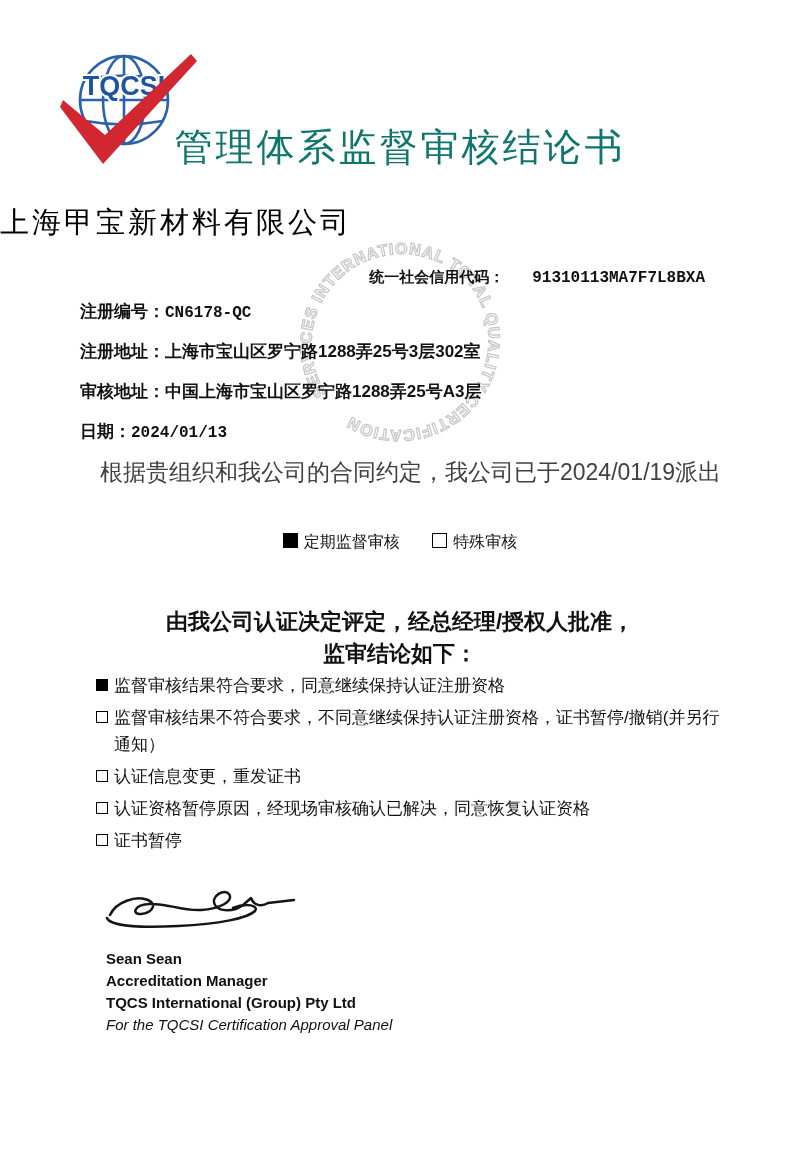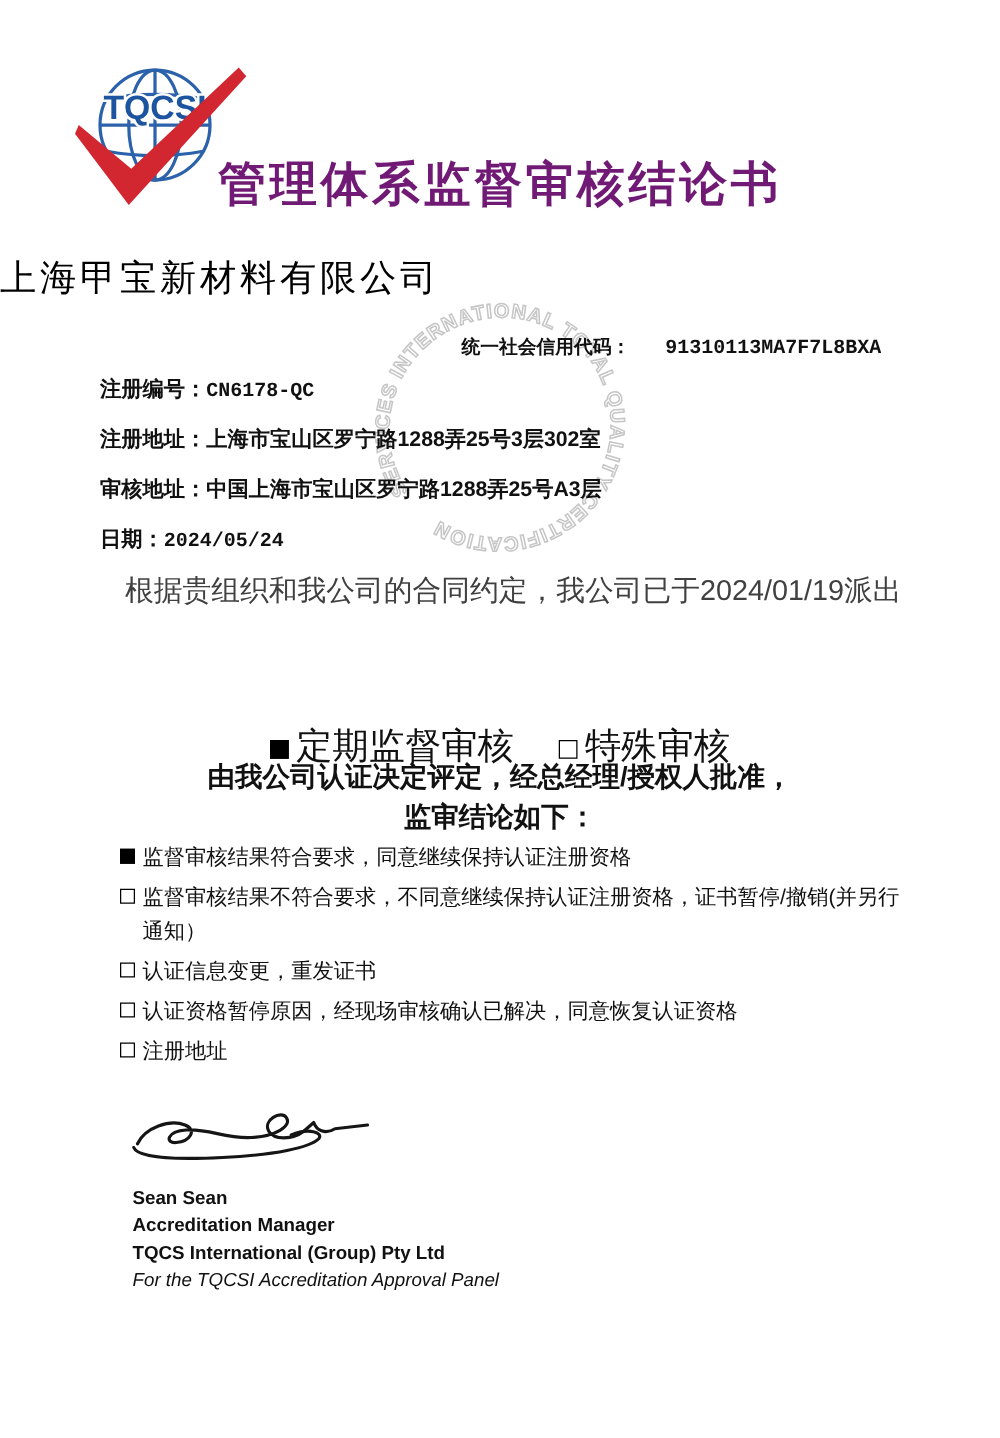--- a/index.html
+++ b/index.html
@@ -18,22 +18,22 @@
     font-family:"Liberation Sans", sans-serif;
     font-weight:bold; font-size:16px; letter-spacing:1px;
     fill:#ffffff; stroke:#c6c6c6; stroke-width:1.2px;
   }
   .content { position:relative; z-index:1; }
 
   .logo { position:absolute; left:60px; top:46px; }
 
   .doc-title {
     position:absolute; left:0; top:122px; width:100%;
-    text-align:center; font-size:38px; font-weight:700;
-    letter-spacing:3px; color:#701a75;
+    text-align:center; font-size:38px; font-weight:400;
+    letter-spacing:3px; color:#0f766e;
   }
   .company {
     position:absolute; left:0; top:203px; width:100%;
     text-align:left; font-size:29px; font-weight:400;
     letter-spacing:3px; color:#000;
   }
   .credit {
     position:absolute; top:268px; right:95px;
     font-size:15px; font-weight:700;
   }
@@ -43,21 +43,21 @@
   .info-row { height:40px; font-size:17px; font-weight:700; }
   .info-row .mono { font-family:"Liberation Mono", monospace; font-size:16px; }
 
   .intro {
     position:absolute; left:100px; top:456px; width:625px;
     font-size:23px; font-weight:400; line-height:33px; color:#404040;
   }
 
   .audit-row {
     position:absolute; left:0; top:532px; width:100%;
-    text-align:center; font-size:29px; font-weight:400;margin-top:45px;
+    text-align:center; font-size:16px; font-weight:400;
   }
   .audit-opt { display:inline-block; }
   .audit-opt + .audit-opt { margin-left:28px; }
 
   .decision {
     position:absolute; left:0; top:606px; width:100%;
     text-align:center; font-size:22px; font-weight:700; line-height:32px;
   }
 
   .conclusions { position:absolute; left:96px; top:672px; width:636px; list-style:none; }
@@ -123,21 +123,21 @@
       <div class="info-row">
         <span>注册编号：</span><span class="mono">CN6178-QC</span>
       </div>
       <div class="info-row">
         <span>注册地址：</span><span>上海市宝山区罗宁路1288弄25号3层302室</span>
       </div>
       <div class="info-row">
         <span>审核地址：</span><span>中国上海市宝山区罗宁路1288弄25号A3层</span>
       </div>
       <div class="info-row">
-        <span>日期：</span><span class="mono">2024/05/24</span>
+        <span>日期：</span><span class="mono">2024/01/13</span>
       </div>
     </div>
 
     <div class="intro">
       <div>根据贵组织和我公司的合同约定，我公司已于2024/01/19派出</div>
     </div>
 
     <div class="audit-row">
       <span class="audit-opt">
         <span class="cb checked"></span><span>定期监督审核</span>
@@ -164,34 +164,34 @@
       <li>
         <span class="cb"></span>
           <span>认证信息变更，重发证书</span>
       </li>
       <li>
         <span class="cb"></span>
           <span>认证资格暂停原因，经现场审核确认已解决，同意恢复认证资格</span>
       </li>
       <li>
         <span class="cb"></span>
-          <span>注册地址</span>
+          <span>证书暂停</span>
       </li>
     </ul>
 
     <div class="sig-wrap">
       <svg width="200" height="52" viewBox="0 0 200 52">
         <g fill="none" stroke="#151515" stroke-width="2.5" stroke-linecap="round" stroke-linejoin="round">
           <path d="M10,31 C16,18 36,11 48,16 C58,20 52,29 41,30 C32,31 33,21 49,20 C68,19 80,27 101,26 C120,25 134,17 129,10 C125,4 110,12 115,21 C119,28 134,28 143,21 L151,14 C153,20 160,24 168,19 L194,16"></path>
           <path d="M7,34 C10,42 40,44 78,42 C120,40 148,34 155,27 C159,22 147,18 133,24"></path>
         </g>
       </svg>
     </div>
 
     <div class="signer">
       <div class="b">Sean Sean</div>
       <div class="b">Accreditation Manager</div>
       <div class="b">TQCS International (Group) Pty Ltd</div>
-      <div class="it">For the TQCSI Accreditation Approval Panel</div>
+      <div class="it">For the TQCSI Certification Approval Panel</div>
     </div>
 
   </div>
 </div>
 
 </body></html>

